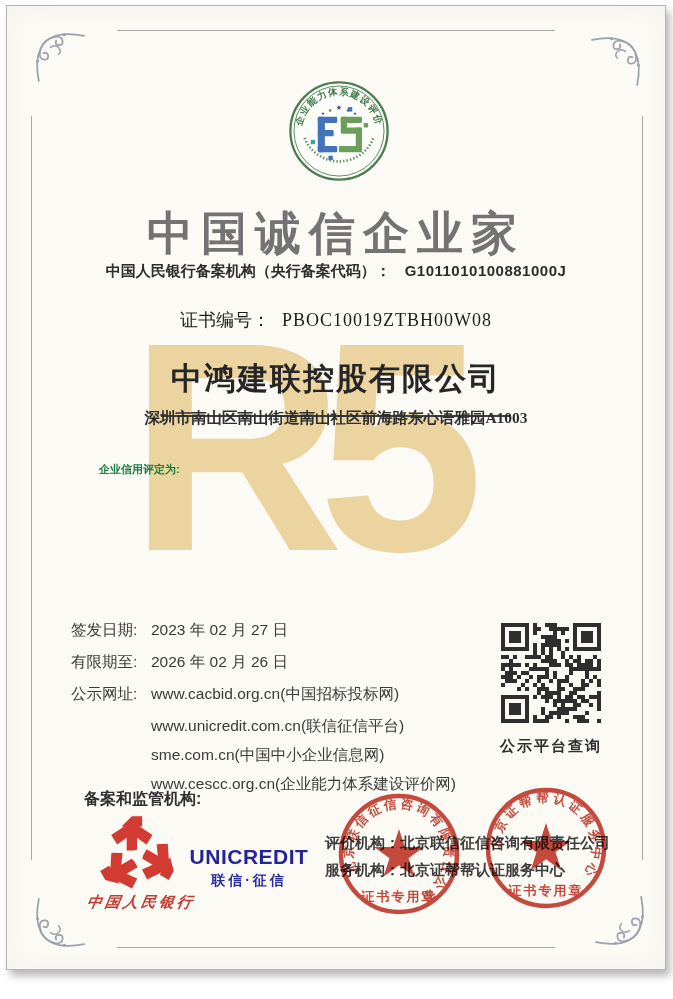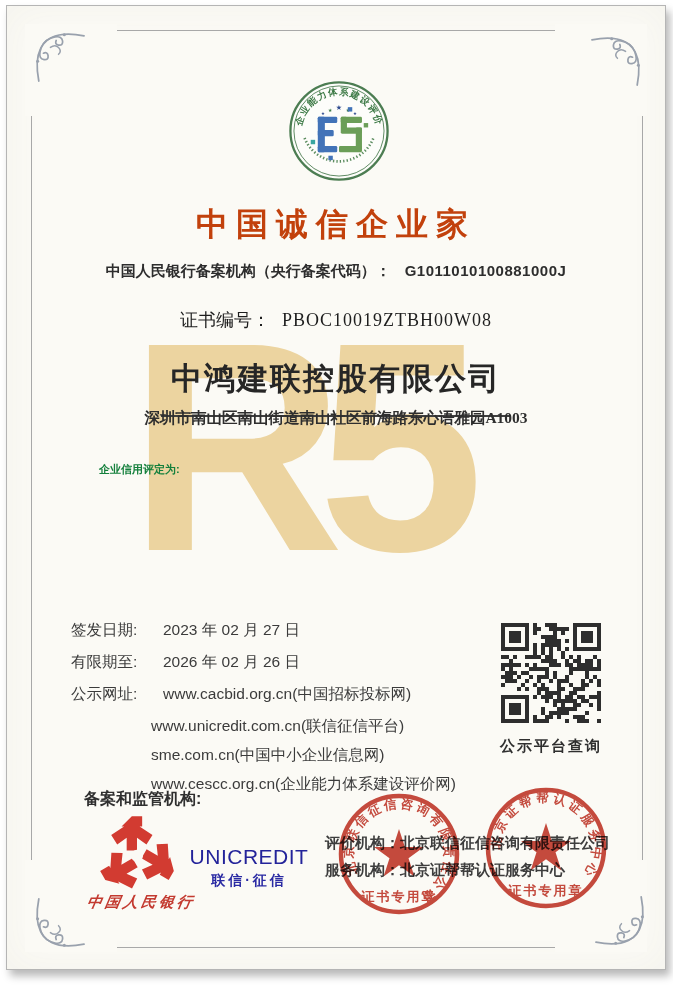--- a/index.html
+++ b/index.html
@@ -14,55 +14,55 @@
   .mask.bl{left:18px;top:854px}.mask.br{left:548px;top:854px}
   .orn{position:absolute;width:58px;height:58px;z-index:2;color:#99a1ad;}
   .orn.tl{left:26px;top:24px}.orn.tr{left:578px;top:28px;transform:scaleX(-1)}
   .orn.bl{left:26px;top:886px;transform:scaleY(-1)}.orn.br{left:582px;top:884px;transform:scale(-1,-1)}
   .watermark{position:absolute;top:292px;left:122px;z-index:1;
     font:700 298px "Liberation Sans",sans-serif;letter-spacing:-26px;
     color:#ecd4a0;line-height:1;user-select:none;}
   .content{position:absolute;inset:0;z-index:2;}
   .emblem{position:absolute;left:279px;top:72px;width:106px;height:106px;}
   .title{position:absolute;top:197px;left:0;width:100%;text-align:center;
-    font-weight:700;font-size:32px;letter-spacing:8px;color:#c2410c;}
+    font-weight:700;font-size:46px;letter-spacing:8px;color:#737373;}
   .subtitle{position:absolute;top:256px;width:100%;text-align:center;
     font-size:15px;font-weight:600;color:#2d2d2d;}
   .subtitle .code{margin-left:14px;letter-spacing:.5px;font-weight:700;}
   .certno{position:absolute;top:302px;width:100%;text-align:center;
     font-size:18px;font-weight:400;color:#1e1e1e;}
   .certno .num{margin-left:12px;letter-spacing:1px;font-family:"Liberation Serif",serif;}
   .company{position:absolute;top:352px;width:100%;text-align:center;}
   .company .name{display:inline-block;font-family:"Liberation Serif",serif;
     font-weight:700;font-size:31px;color:#262626;padding:0 10px 15px;
     border-bottom:2px solid #3f3f3f;letter-spacing:2px;}
   .address{position:absolute;top:402px;width:100%;text-align:center;
     font-family:"Liberation Serif",serif;font-weight:700;font-size:15.5px;color:#2e2e2e;}
   .rating-label{position:absolute;top:456px;left:92px;
     font-size:11px;font-weight:700;color:#15803d;}
   .award{position:absolute;top:505px;width:100%;text-align:center;
     font-family:"Liberation Serif",serif;font-weight:700;font-size:44px;
     letter-spacing:1px;color:#454545;}
   .details{position:absolute;left:64px;top:614px;font-size:15.5px;color:#3b3b3b;}
-  .drow{display:flex;gap:18px;margin-bottom:11px;font-weight:500;}
+  .drow{display:flex;gap:6px;margin-bottom:11px;font-weight:500;}
   .drow .dl{width:74px;flex:none;}
   .sites-extra{margin:8px 0 7px 80px;font-weight:500;}
   .qr{position:absolute;left:494px;top:617px;width:100px;height:100px;
     display:grid;grid-template-columns:repeat(25,1fr);}
   .qr div{width:4px;height:4px;}
   .qr .d{background:#2e2e2e;}
   .qr-caption{position:absolute;left:464px;top:731px;width:160px;text-align:center;
     font-size:15px;font-weight:600;color:#2f2f2f;letter-spacing:2px;}
   .regulator{position:absolute;left:77px;top:783px;font-size:16px;font-weight:700;color:#2f2f2f;}
   .pboc{position:absolute;left:84px;top:805px;width:92px;height:86px;}
   .pboc-caption{position:absolute;left:66px;top:887px;width:136px;text-align:center;
     font-size:15px;color:#c33a30;letter-spacing:3px;transform:skewX(-10deg);
     font-family:"Liberation Serif",serif;font-style:italic;font-weight:700;}
   .unicredit{position:absolute;left:178px;top:839px;width:128px;text-align:center;}
-  .unicredit .word{font-size:21px;font-weight:400;color:#23239a;letter-spacing:.5px;
+  .unicredit .word{font-size:21px;font-weight:700;color:#23239a;letter-spacing:.5px;
     font-family:"Liberation Sans",sans-serif;}
   .unicredit .cn{margin-top:3px;font-size:14px;font-weight:700;color:#2a2aa3;letter-spacing:3px;}
   .agency{position:absolute;left:318px;font-size:15px;font-weight:700;color:#3d3d3d;white-space:nowrap;}
   .agency.l1{top:828px}.agency.l2{top:855px}
   .seal{position:absolute;width:150px;height:150px;z-index:4;
     mix-blend-mode:multiply;opacity:.92;}
   .seal.s1{left:317px;top:776px;}
   .seal.s2{left:464px;top:770px;}
 </style>
 </head>

